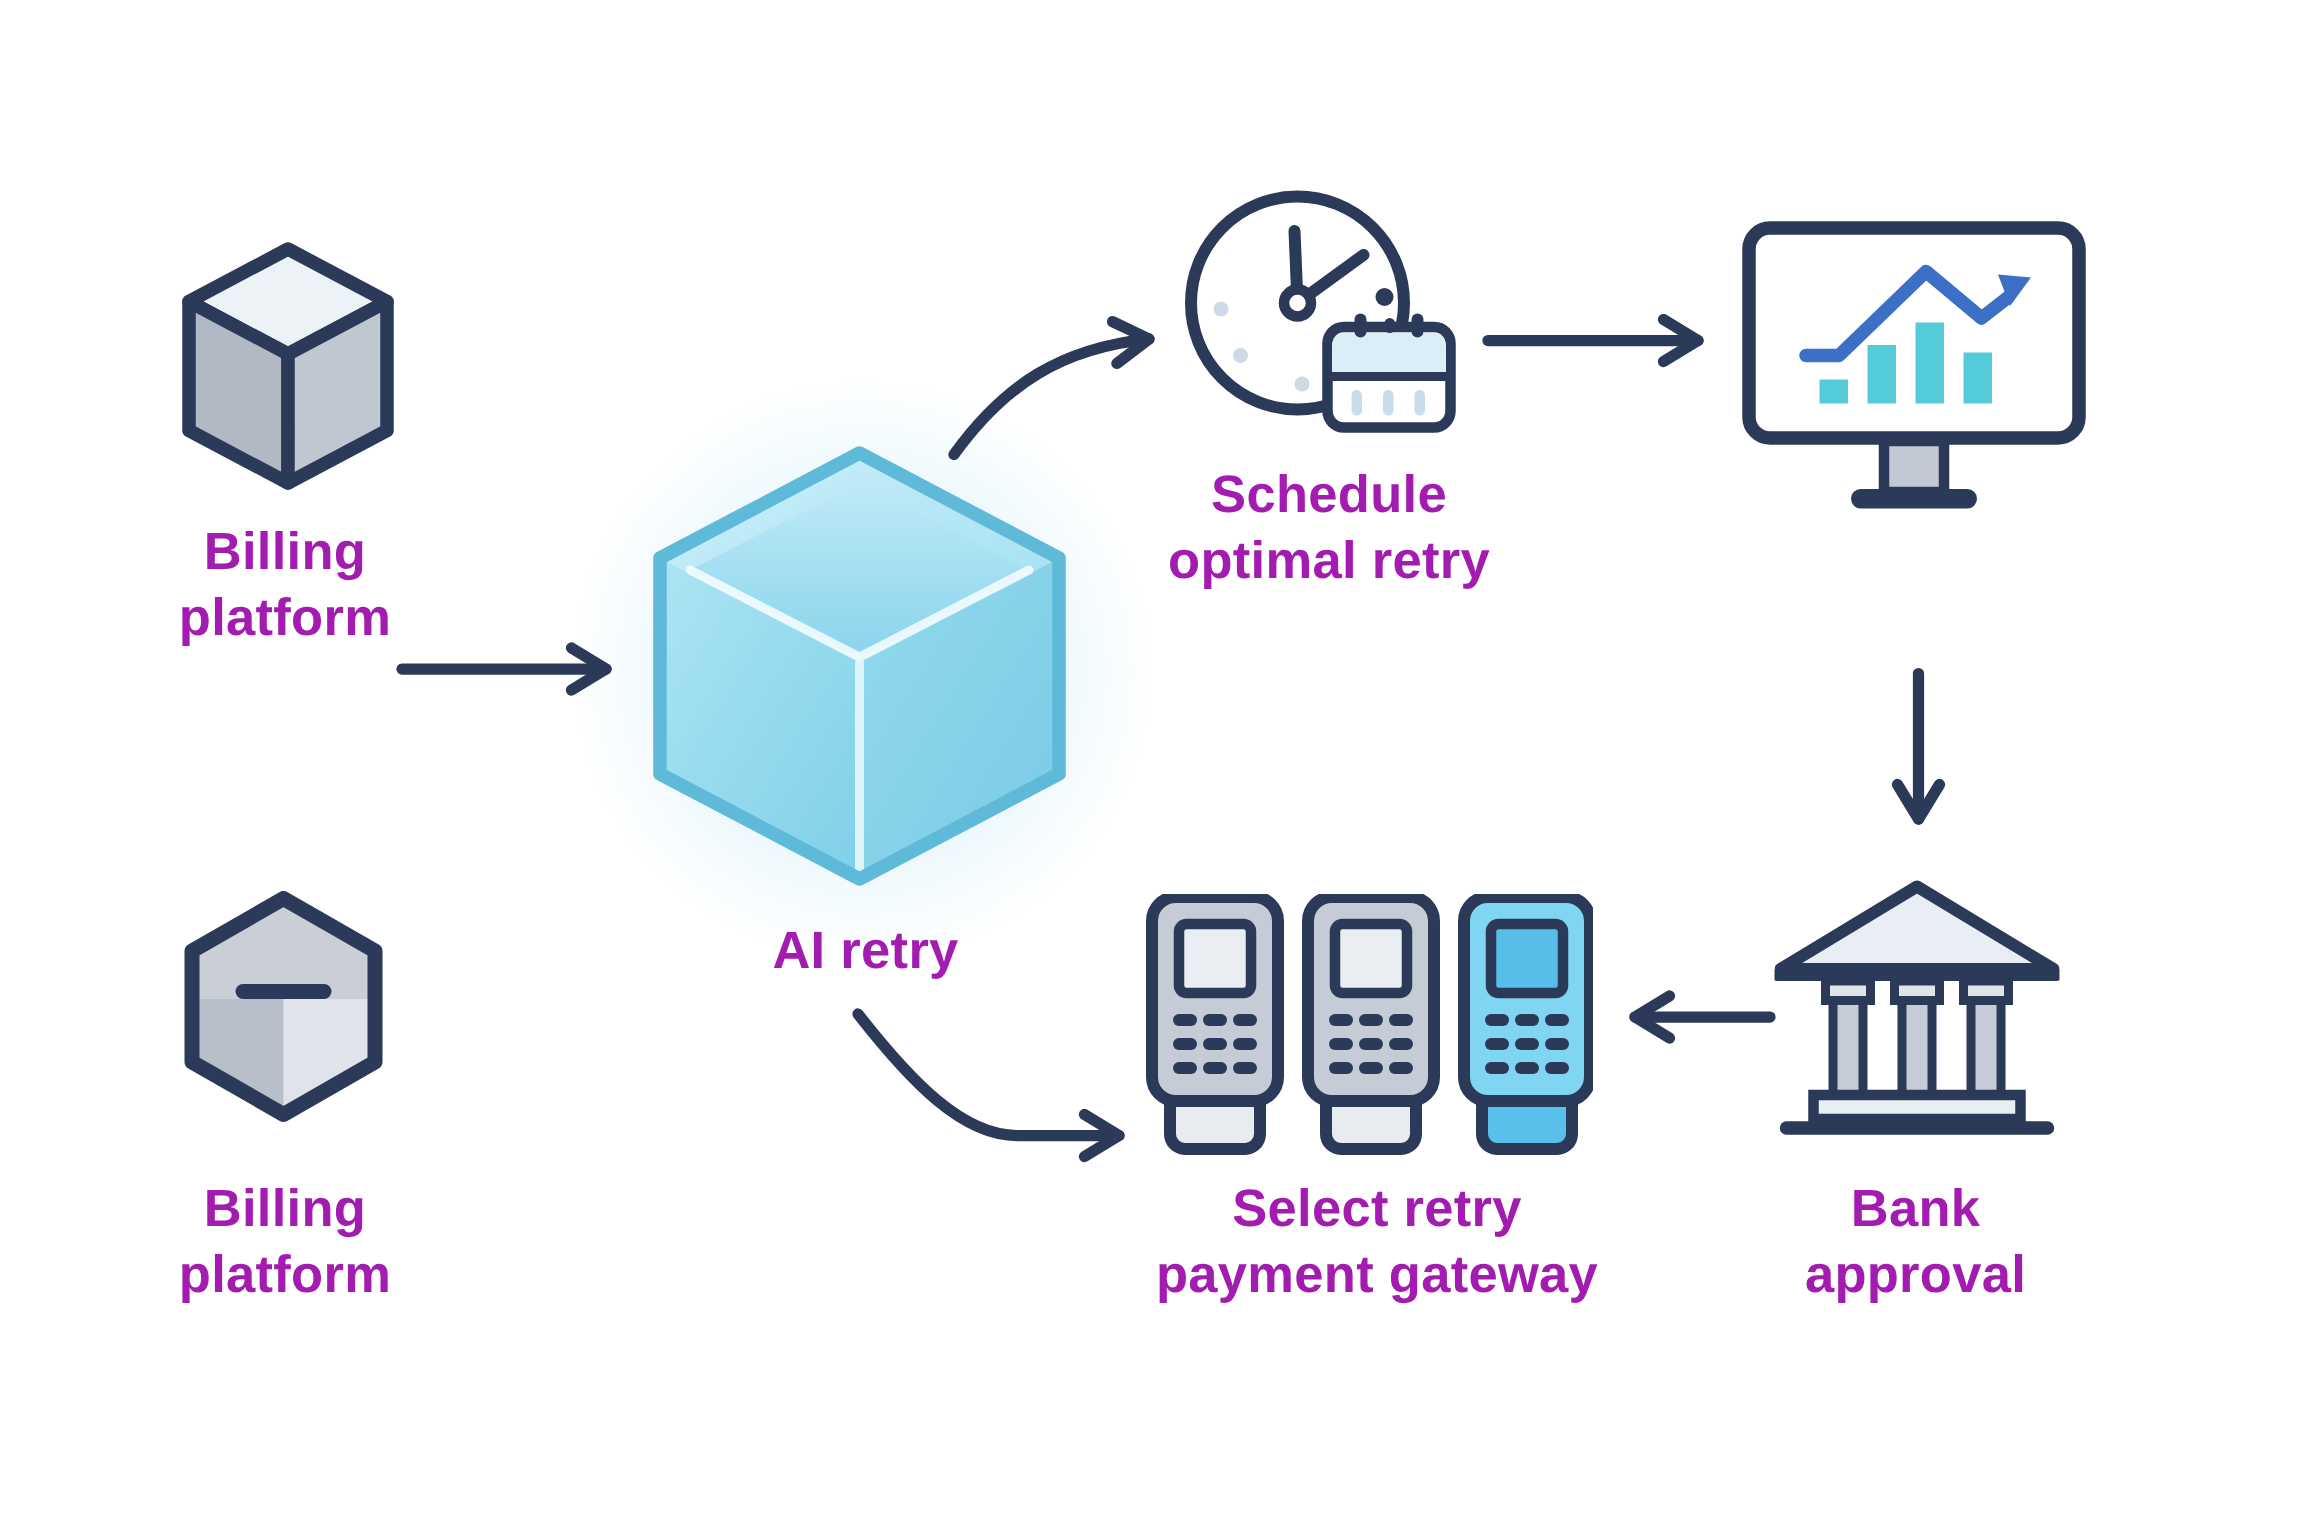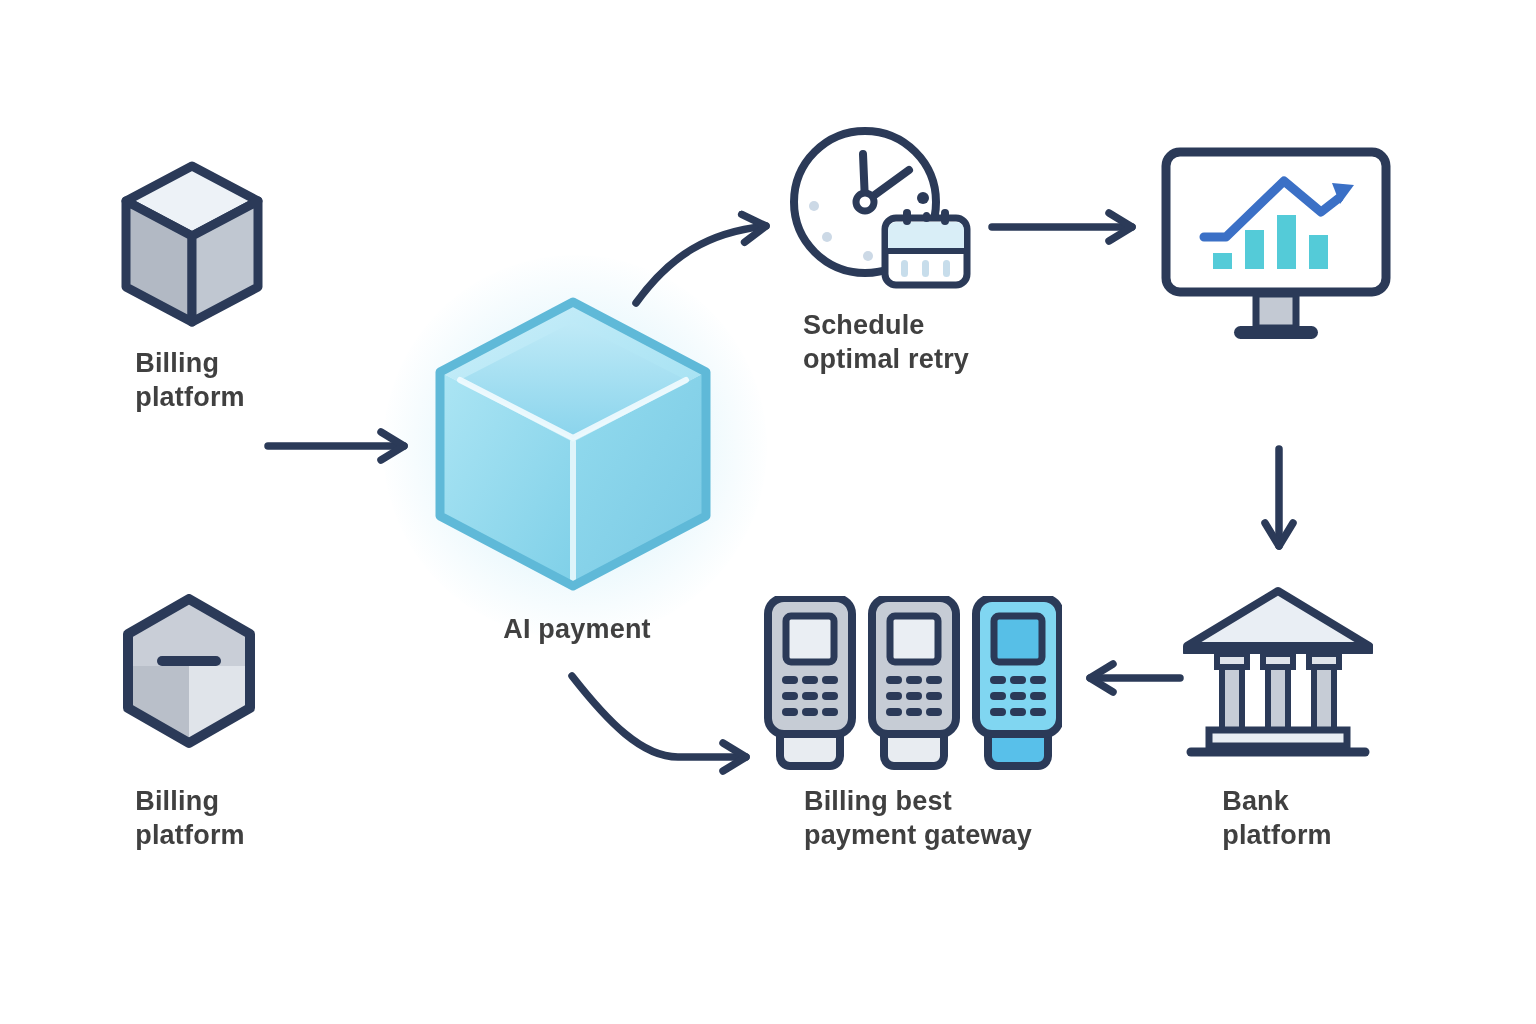--- a/index.html
+++ b/index.html
@@ -2,23 +2,23 @@
 <html><head>
 <meta charset="utf-8">
 <style>
   html,body{margin:0;padding:0;background:#ffffff;}
   .canvas{
     position:relative;width:1536px;height:1024px;background:#ffffff;
     overflow:hidden;font-family:"Liberation Sans",sans-serif;
   }
   .label{
     position:absolute;transform:translateX(-50%);
-    white-space:pre-line;
-    font-weight:600;font-size:27px;line-height:1.26;
-    color:#404040;letter-spacing:.2px;
+    white-space:pre-line;text-align:center;
+    font-weight:600;font-size:35px;line-height:1.26;
+    color:#a21caf;letter-spacing:.2px;
   }
   .icon{position:absolute;}
   .glow{
     position:absolute;left:383px;top:255px;width:384px;height:384px;
     border-radius:50%;
     background:radial-gradient(circle,rgba(150,218,242,.40) 0%,rgba(170,226,245,.22) 45%,rgba(255,255,255,0) 72%);
   }
 </style>
 </head>
 <body>
@@ -75,21 +75,21 @@
     <g stroke-linejoin="round">
       <polygon points="145,10 278,80 145,150 12,80" fill="url(#gTop)"></polygon>
       <polygon points="12,80 145,150 145,294 12,224" fill="url(#gLeft)"></polygon>
       <polygon points="278,80 145,150 145,294 278,224" fill="url(#gRight)"></polygon>
       <polygon points="145,30 258,88 145,146 32,88" fill="url(#gInner)"></polygon>
       <polyline points="32,88 145,146 258,88" fill="none" stroke="#f2fbfe" stroke-width="6" stroke-linecap="round" opacity="0.9"></polyline>
       <line x1="145" y1="150" x2="145" y2="290" stroke="#e8f8fc" stroke-width="6" stroke-linecap="round" opacity="0.9"></line>
       <polygon points="145,10 278,80 278,224 145,294 12,224 12,80" fill="none" stroke="#5fb9d8" stroke-width="9"></polygon>
     </g>
   </svg>
-  <div class="label" style="left:577px;top:612px;">AI payment</div>
+  <div class="label" style="left:577px;top:612px;">AI retry</div>
 
   <svg class="icon" style="left:765px;top:122px;" width="212" height="172" viewBox="0 0 212 172">
     <circle cx="100" cy="80" r="71" fill="none" stroke="#2b3a58" stroke-width="8"></circle>
     <circle cx="49" cy="84" r="5" fill="#ccd9e6"></circle>
     <circle cx="62" cy="115" r="5" fill="#ccd9e6"></circle>
     <circle cx="103" cy="134" r="5" fill="#ccd9e6"></circle>
     <circle cx="158" cy="76" r="6" fill="#2b3a58"></circle>
     <line x1="100" y1="80" x2="98" y2="32" stroke="#2b3a58" stroke-width="8" stroke-linecap="round"></line>
     <line x1="100" y1="80" x2="144" y2="48" stroke="#2b3a58" stroke-width="8" stroke-linecap="round"></line>
     <circle cx="100" cy="80" r="9" fill="#ffffff" stroke="#2b3a58" stroke-width="7"></circle>
@@ -176,33 +176,33 @@
           <rect x="226" y="96" width="16" height="8" rx="4"></rect>
             <rect x="246" y="96" width="16" height="8" rx="4"></rect>
             <rect x="266" y="96" width="16" height="8" rx="4"></rect>
           <rect x="226" y="112" width="16" height="8" rx="4"></rect>
             <rect x="246" y="112" width="16" height="8" rx="4"></rect>
             <rect x="266" y="112" width="16" height="8" rx="4"></rect>
         </g>
       </g>
     </g>
   </svg>
-  <div class="label" style="left:918px;top:784px;">Billing best
+  <div class="label" style="left:918px;top:784px;">Select retry
 payment gateway</div>
 
   <svg class="icon" style="left:1183px;top:586px;" width="190" height="172" viewBox="0 0 190 172">
     <polygon points="95,5 186,60 4,60" fill="#e9eef4" stroke="#2b3a58" stroke-width="8" stroke-linejoin="round"></polygon>
     <line x1="2" y1="64" x2="188" y2="64" stroke="#2b3a58" stroke-width="8" stroke-linecap="round"></line>
     <g stroke="#2b3a58" stroke-width="6">
       <rect x="34" y="68" width="30" height="13" fill="#dfe3ea"></rect>
       <rect x="80" y="68" width="30" height="13" fill="#dfe3ea"></rect>
       <rect x="126" y="68" width="30" height="13" fill="#dfe3ea"></rect>
       <rect x="39" y="81" width="20" height="63" fill="#c6ccd6"></rect>
       <rect x="85" y="81" width="20" height="63" fill="#c6ccd6"></rect>
       <rect x="131" y="81" width="20" height="63" fill="#c6ccd6"></rect>
     </g>
     <rect x="26" y="144" width="138" height="16" fill="#e9eef4" stroke="#2b3a58" stroke-width="7"></rect>
     <line x1="8" y1="166" x2="182" y2="166" stroke="#2b3a58" stroke-width="9" stroke-linecap="round"></line>
   </svg>
   <div class="label" style="left:1277px;top:784px;">Bank
-platform</div>
+approval</div>
 
 </div>
 
 </body></html>

